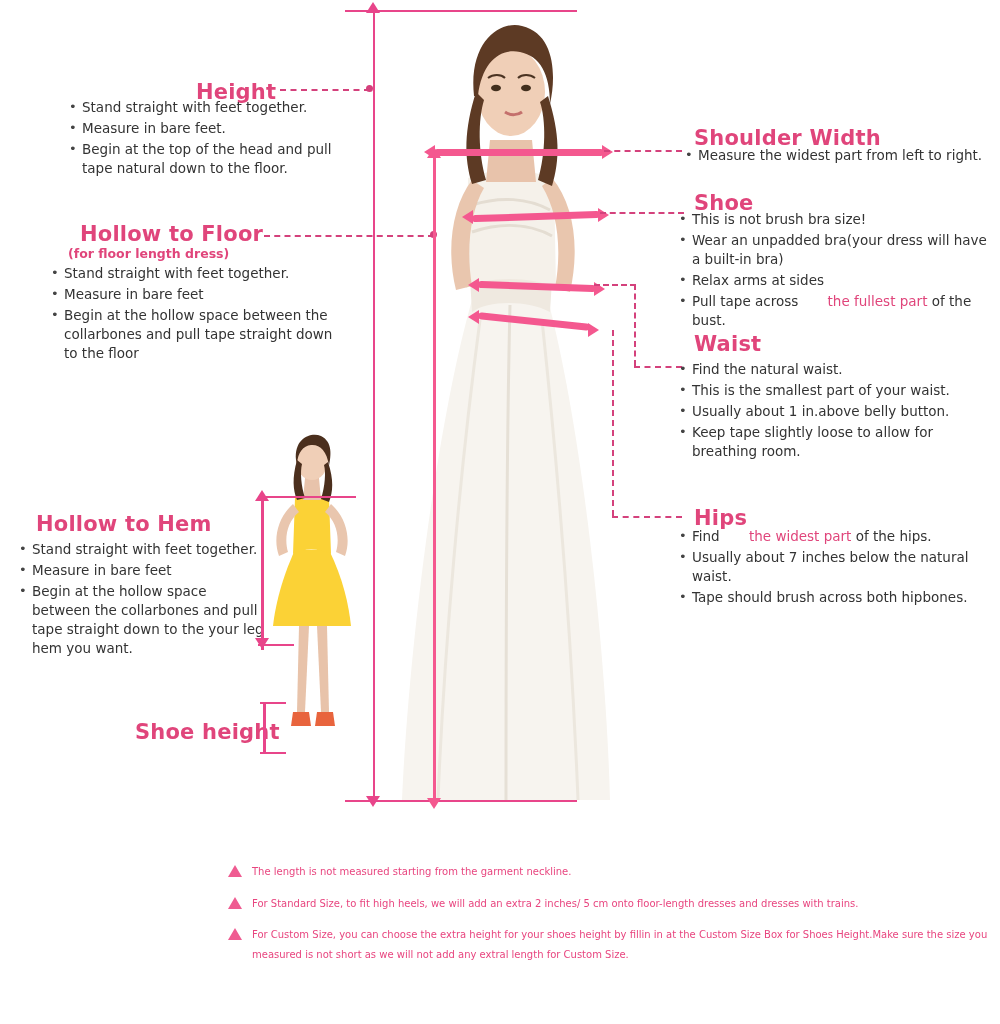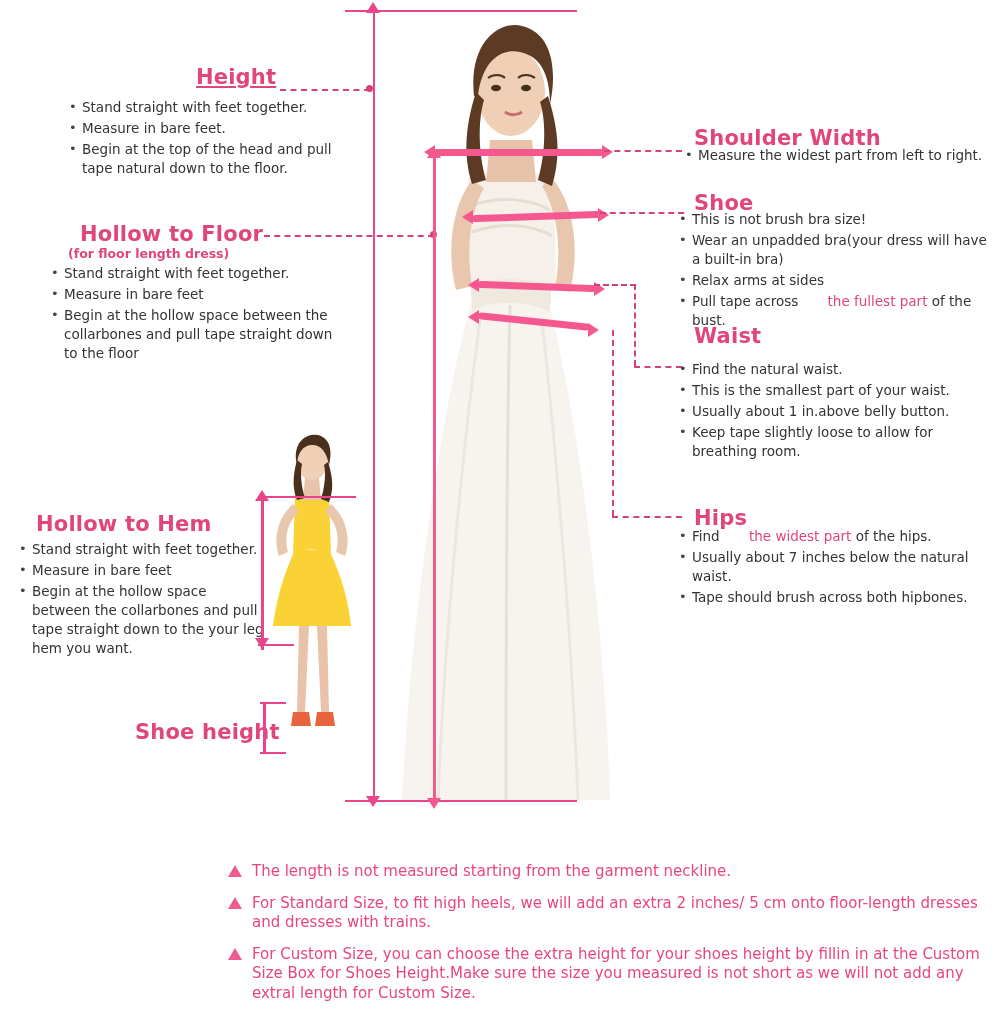--- a/index.html
+++ b/index.html
@@ -81,21 +81,21 @@
   .dot {
     width: 7px; height: 7px; border-radius: 50%;
     background: #d4417c; position: absolute;
   }
 
   
   .notes { left: 228px; top: 862px; width: 760px; }
   .note {
     position: relative;
     color: #e8457f;
-    font-size: 15px;
+    font-size: 10px;
     line-height: 19.5px;
     padding-left: 24px;
     margin-bottom: 12px;
   }
   .note .warn {
     position: absolute; left: 0; top: 3px;
     width: 0; height: 0;
     border-left: 7px solid transparent;
     border-right: 7px solid transparent;
     border-bottom: 12px solid #ef5b91;
@@ -161,21 +161,21 @@
   </svg>
 
   <div class="abs" style="left:369px; top:6px;">
     <div class="abs vline" style="left:4px; top:6px; width:2px; height:792px;"></div>
     <div class="abs tri tri-up" style="left:-3px; top:-4px;"></div>
     <div class="abs tri tri-down" style="left:-3px; top:790px;"></div>
     <div class="abs hline" style="left:-24px; top:4px; width:232px; height:2px;"></div>
     <div class="abs hline" style="left:-24px; top:794px; width:232px; height:2px;"></div>
   </div>
 
-  <div class="abs head" style="left:196px; top:65px;text-decoration:underline;">Height</div>
+  <div class="abs head" style="left:196px; top:80px;">Height</div>
   <div class="abs dashh" style="left:280px; top:89px; width:90px;"></div>
   <div class="abs dot" style="left:366px; top:85px;"></div>
 
   <div class="abs bullets" style="left:68px; top:98px; width:280px;">
     <div class="li">Stand straight with feet together.</div>
     <div class="li">Measure in bare feet.</div>
     <div class="li">Begin at the top of the head and pull tape natural down to the floor.</div>
   </div>
 
   <div class="abs head" style="left:80px; top:222px;">Hollow to Floor</div>
@@ -224,21 +224,21 @@
 
   <div class="abs" style="left:468px; top:278px;">
     <div class="abs thick" style="left:10px; top:5px; width:118px; height:7px; border-radius:4px; transform:rotate(2deg);"></div>
     <div class="abs tri tri-left" style="left:0px; top:0px;"></div>
     <div class="abs tri tri-right" style="left:126px; top:4px;"></div>
   </div>
   <div class="abs dashh" style="left:594px; top:284px; width:42px;"></div>
   <div class="abs dashv" style="left:634px; top:284px; height:82px;"></div>
   <div class="abs dashh" style="left:634px; top:366px; width:48px;"></div>
 
-  <div class="abs head" style="left:694px; top:324px;">Waist</div>
+  <div class="abs head" style="left:694px; top:332px;">Waist</div>
   <div class="abs bullets" style="left:678px; top:360px; width:320px;">
     <div class="li">Find the natural waist.</div>
     <div class="li">This is the smallest part of your waist.</div>
     <div class="li">Usually about 1 in.above belly button.</div>
     <div class="li">Keep tape slightly loose to allow for breathing room.</div>
   </div>
 
   <div class="abs" style="left:474px; top:300px;">
     <div class="abs thick" style="left:4px; top:18px; width:112px; height:7px; border-radius:4px; transform:rotate(6deg);"></div>
     <div class="abs tri tri-left" style="left:-6px; top:10px;"></div>

